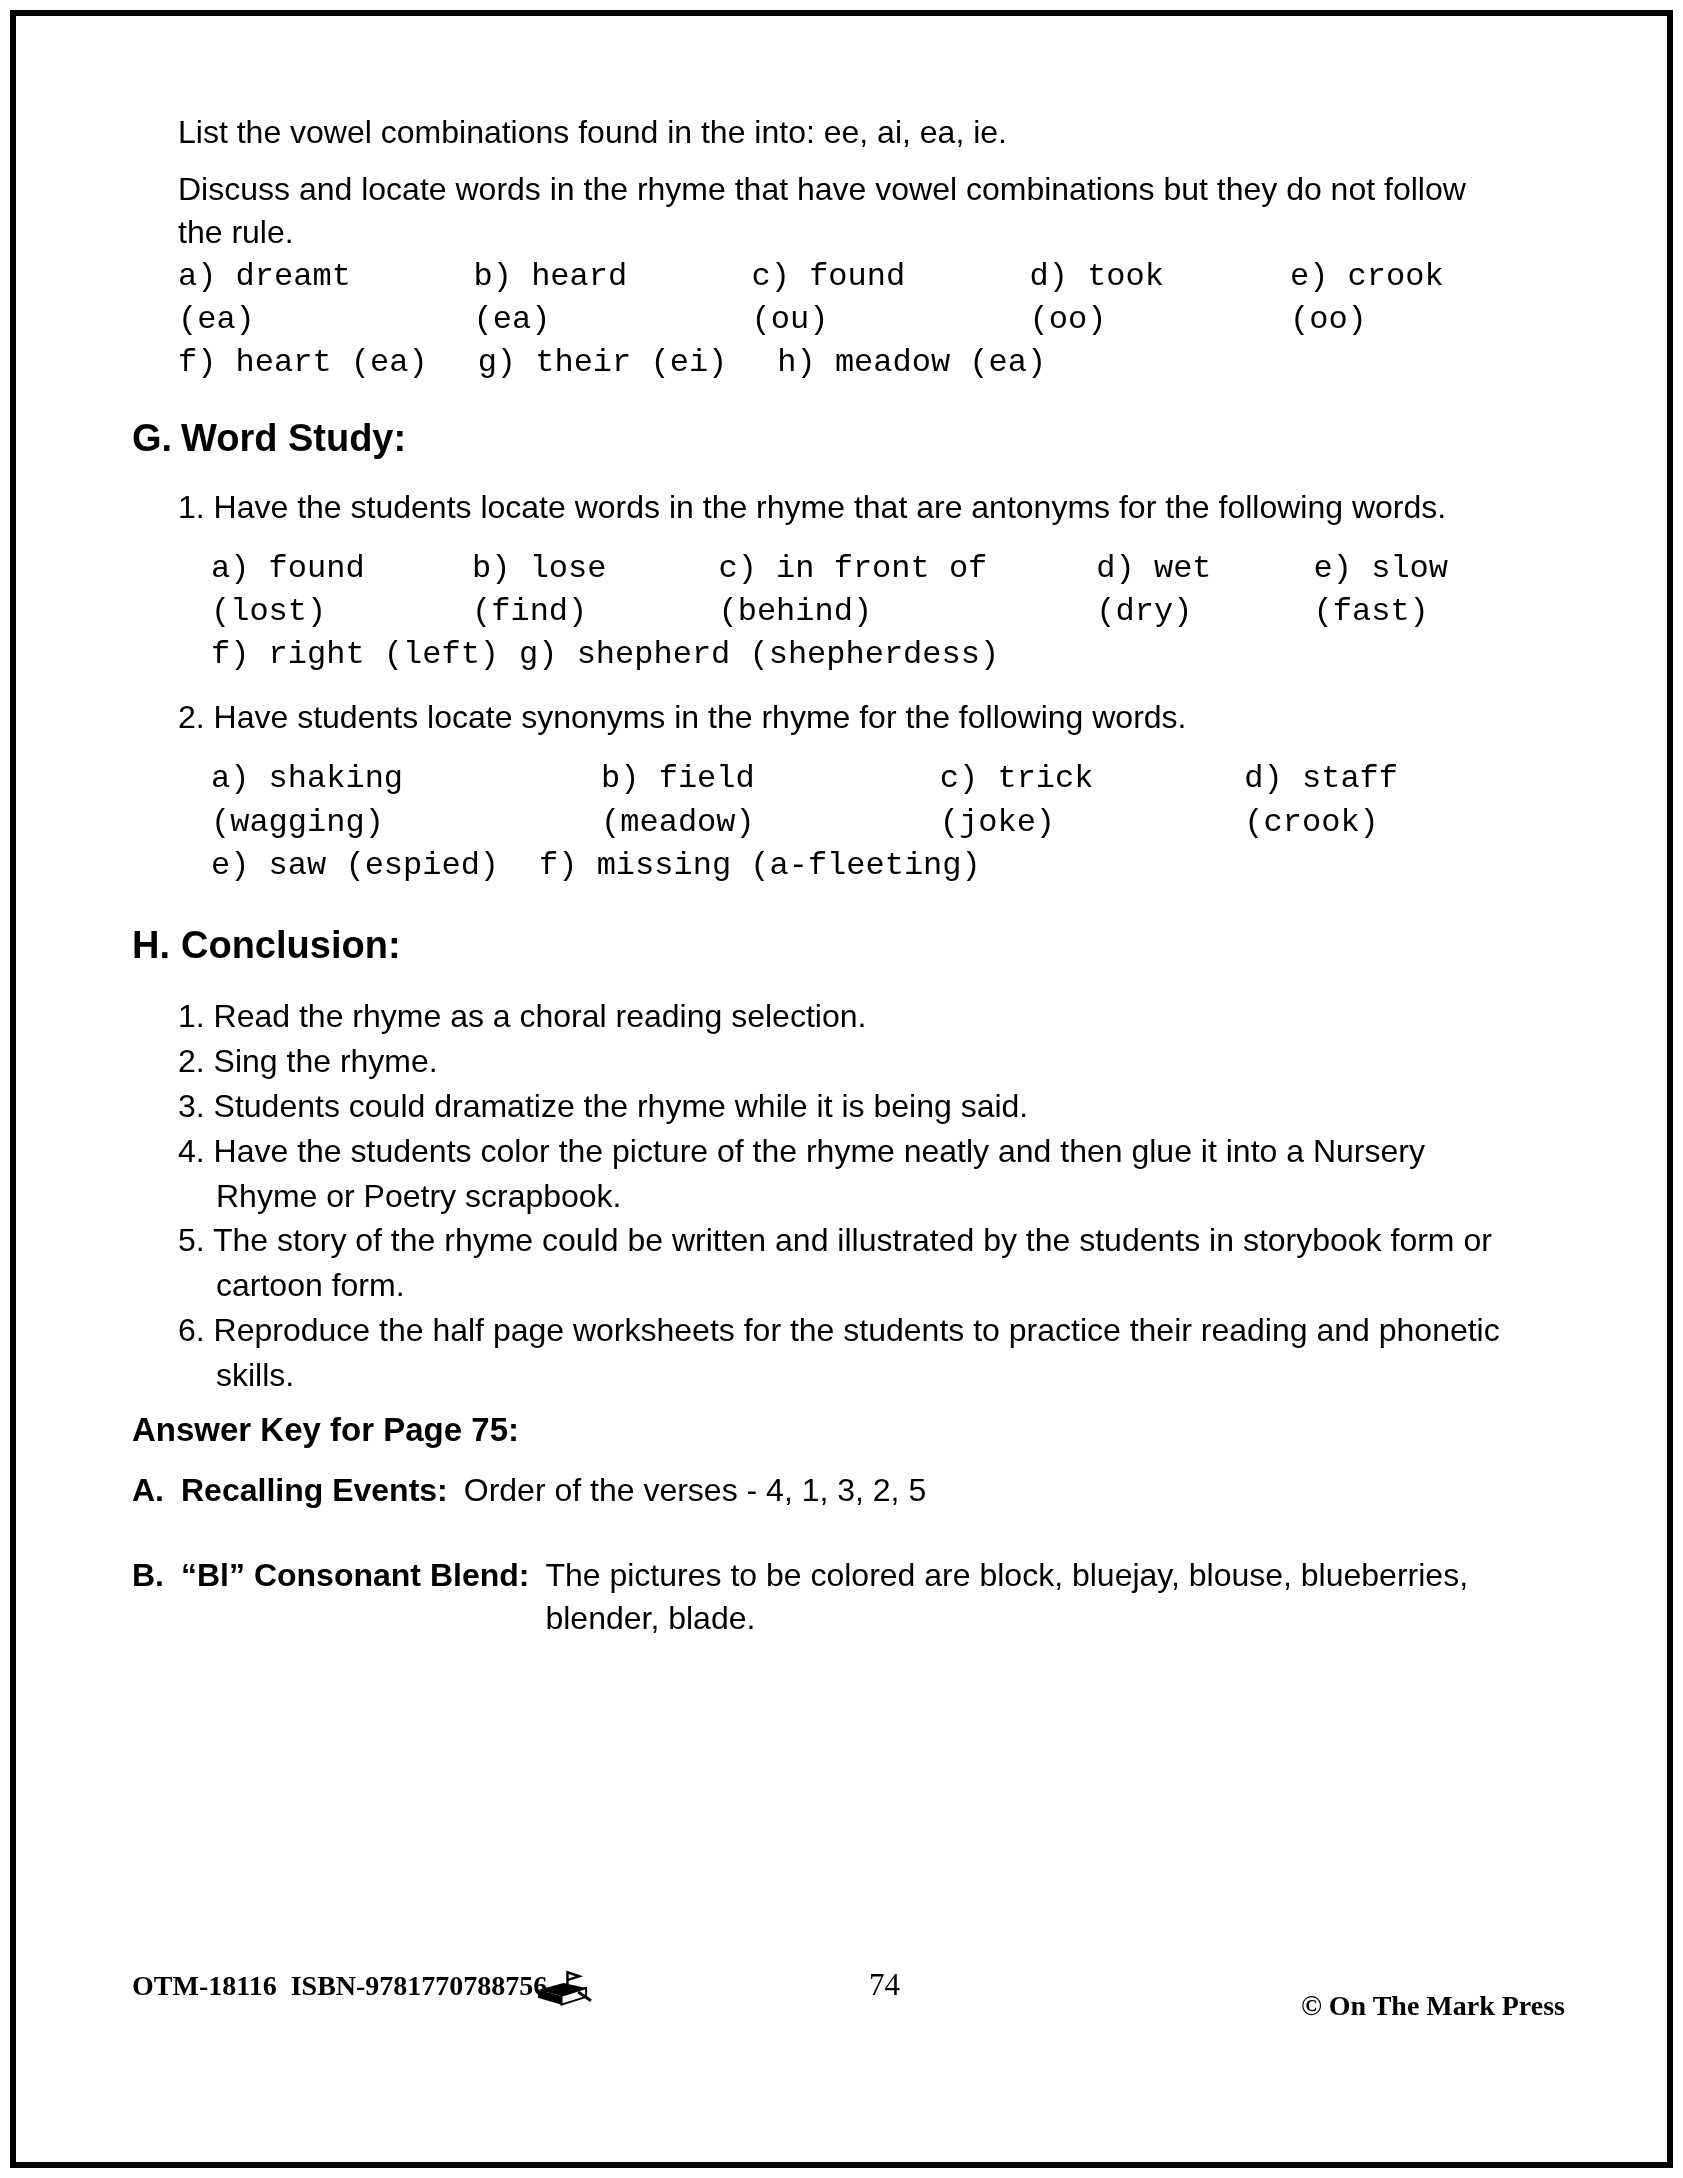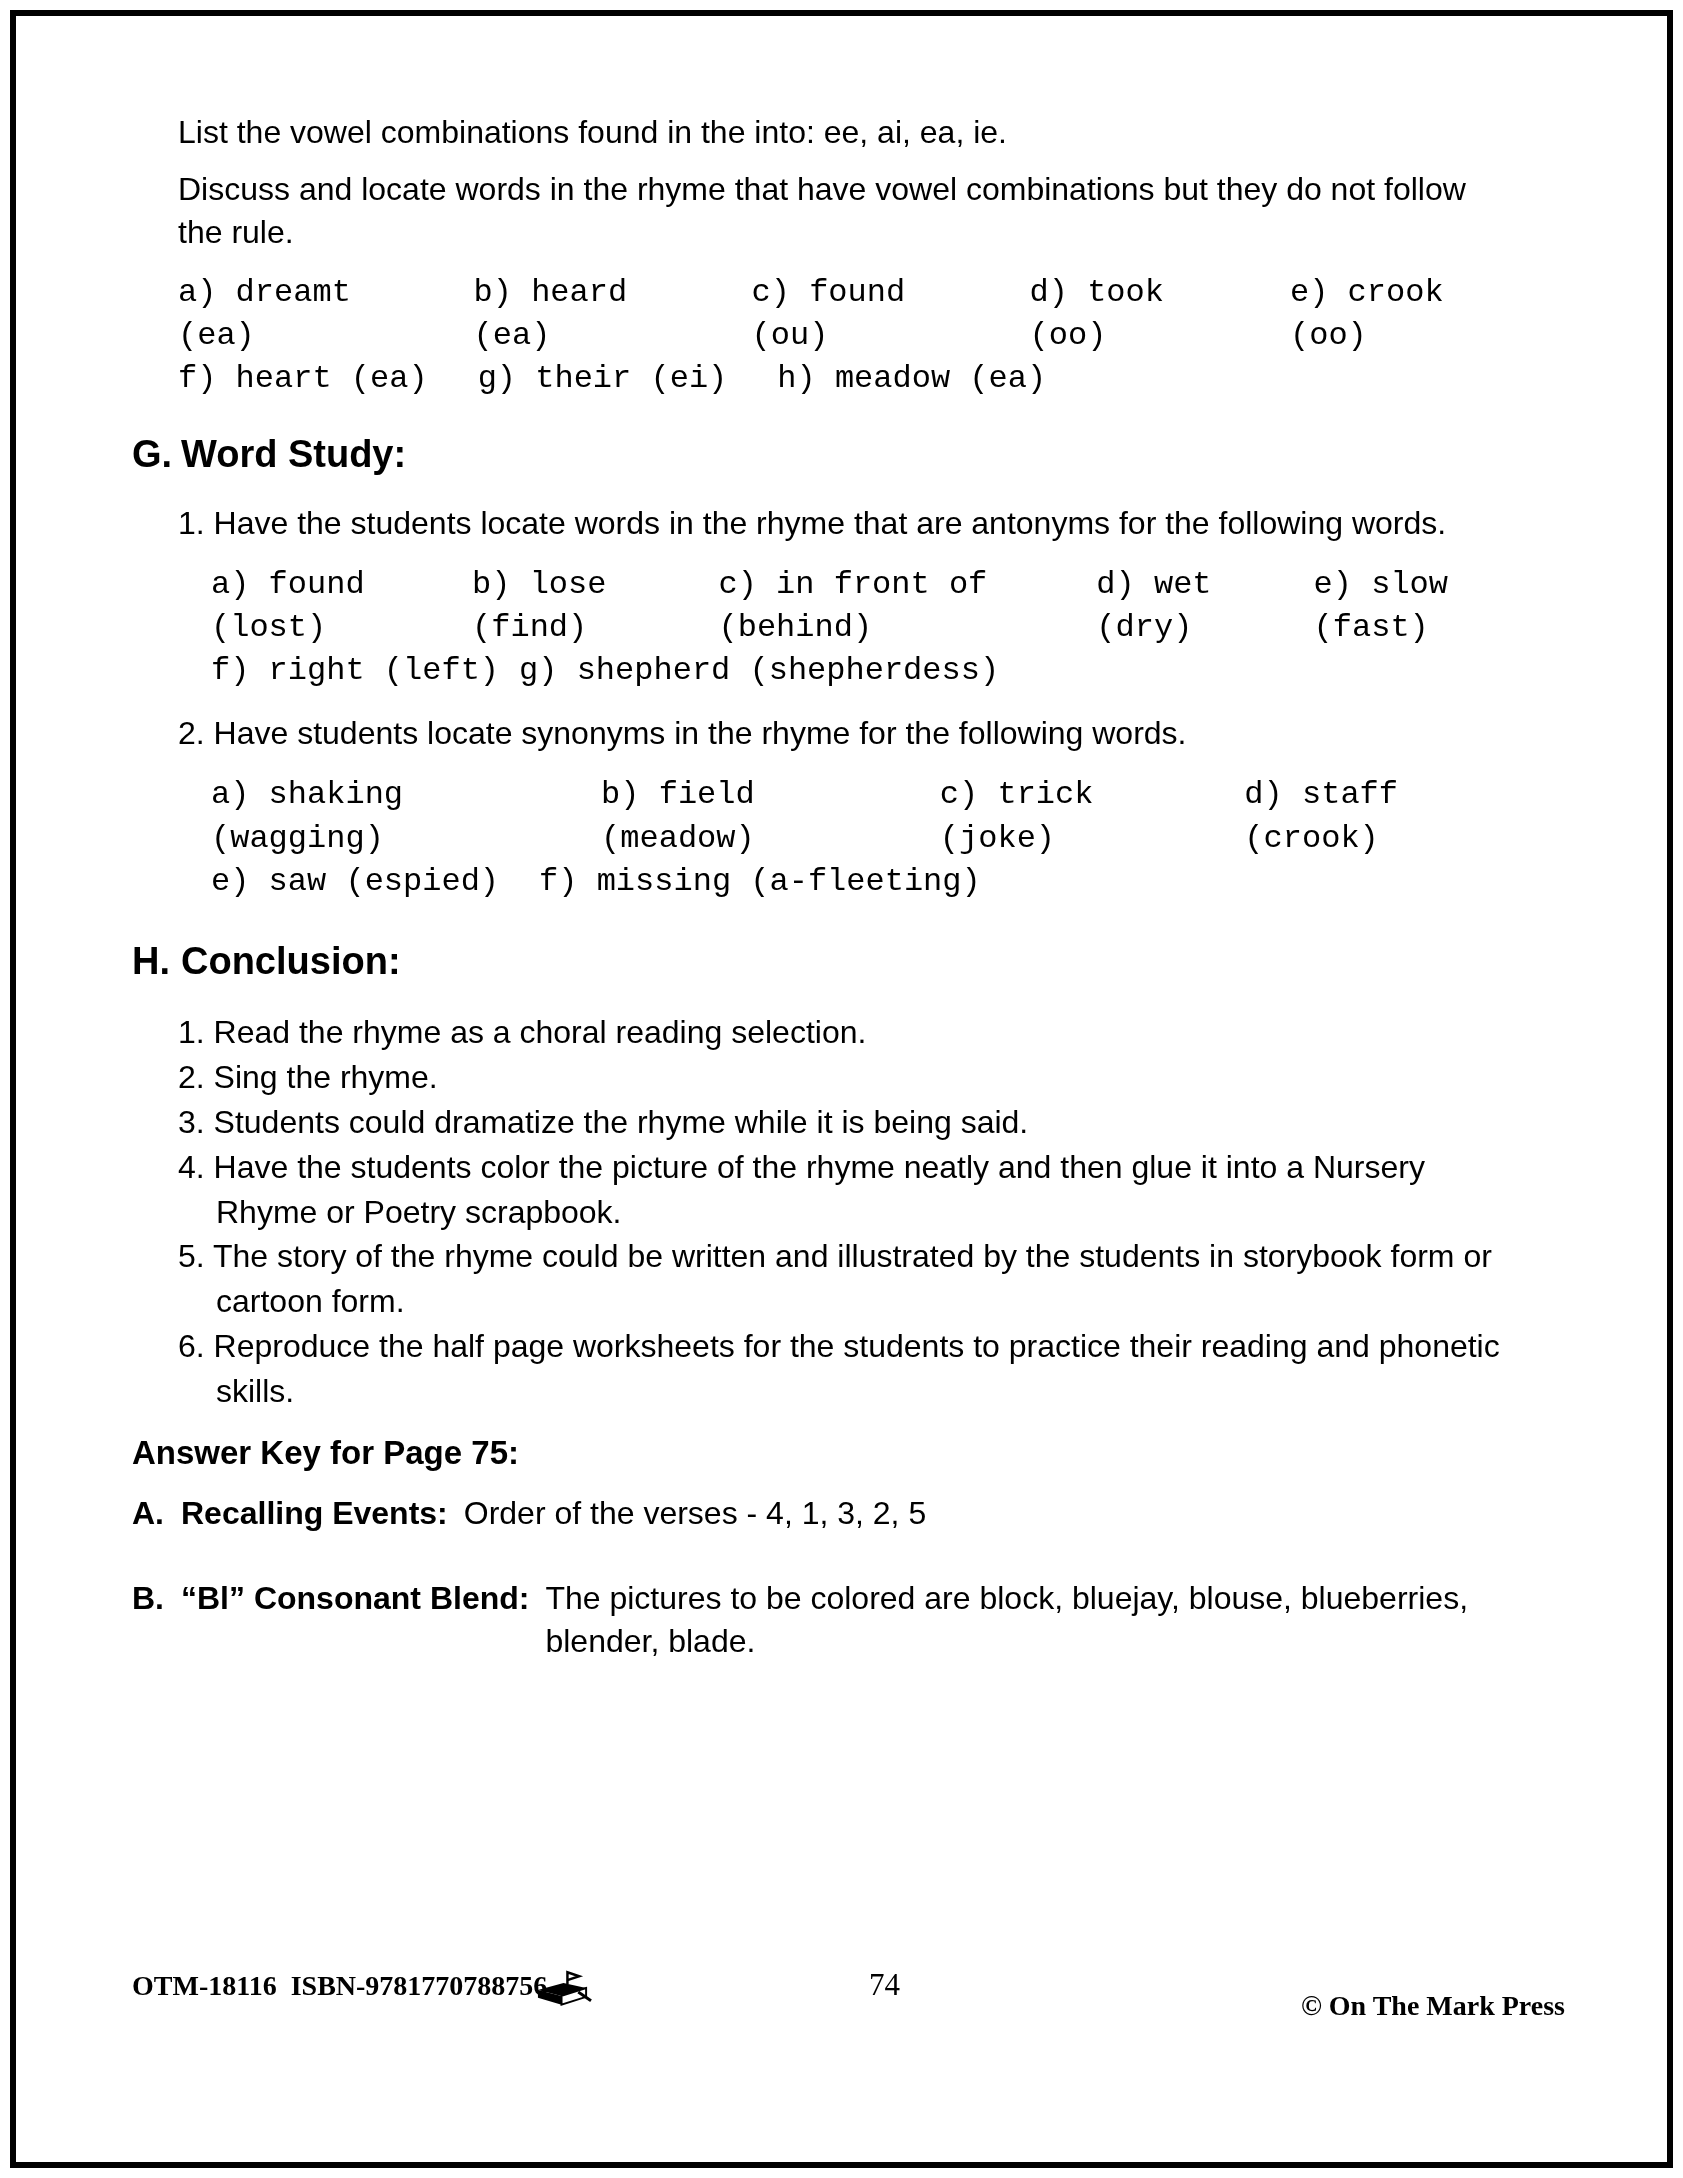--- a/index.html
+++ b/index.html
@@ -26,21 +26,21 @@
   .maxw { max-width: 1332px; }
   .row { display: flex; gap: 50px; line-height: 1.35; font-size: 32px; flex-wrap: nowrap; font-family: Liberation Mono, monospace; }
   .sec-heading { font-size: 38px; font-weight: bold; line-height: 1.3; }
   .sec-letter { display: inline-block; min-width: 49px; }
   .mb-sm  { margin-bottom: 14px; }
   .mb-md  { margin-bottom: 18px; }
   .mb-lg  { margin-bottom: 22px; }
   .group  { margin-bottom: 20px; }
   .mt-sec { margin-top: 30px; }
   .mt-sec2 { margin-top: 34px; }
-  .conclusion-list { width: 1337px; margin-bottom: 20px; }
+  .conclusion-list { width: 1337px; margin-bottom: 13px; }
   .c-item { font-size: 32px; line-height: 1.4; padding-left: 38px; text-indent: -38px; }
   .answer-heading { font-size: 33px; font-weight: bold; margin-bottom: 20px; }
   .answer-item { font-size: 32px; line-height: 1.35; margin-bottom: 42px; }
   .b { font-weight: bold; }
   .ak-letter { display: inline-block; min-width: 49px; font-weight: bold; }
   .ak-flex { display: flex; align-items: flex-start; gap: 0; }
   .ak-title { margin-right: 16px; white-space: nowrap; }
   .ak-text-wrap { max-width: 950px; }
   .footer {
     position: absolute; left: 0; right: 0; top: 1962px; height: 55px;
@@ -58,21 +58,21 @@
   }
 </style>
 </head>
 <body>
 
 <div class="page-frame"></div>
 
 <div class="content">
 
   <p class="body-text indent-1 mb-sm">List the vowel combinations found in the into: ee, ai, ea, ie.</p>
-  <p class="body-text indent-1 maxw" style="margin-bottom:16px;">Discuss and locate words in the rhyme that have vowel combinations but they do not follow the rule.</p>
+  <p class="body-text indent-1 maxw" style="">Discuss and locate words in the rhyme that have vowel combinations but they do not follow the rule.</p>
 
   <div class="group indent-1">
     <div class="row">
       <span>a) dreamt (ea)</span>
       <span>b) heard (ea)</span>
       <span>c) found (ou)</span>
       <span>d) took (oo)</span>
       <span>e) crook (oo)</span>
     </div>
     <div class="row">

